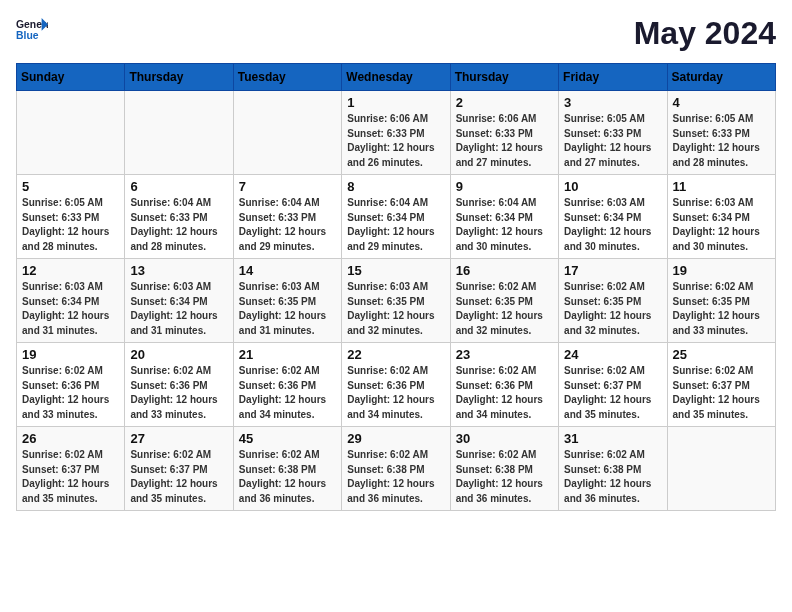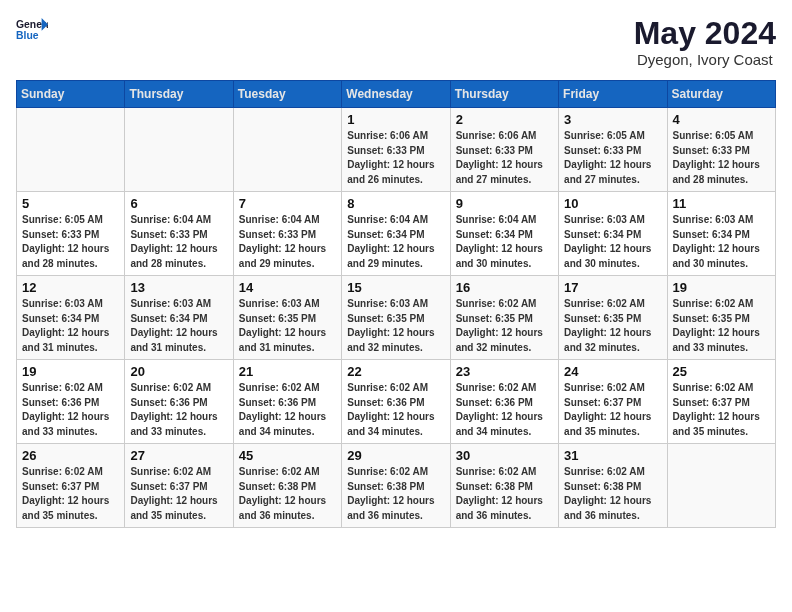--- a/index.html
+++ b/index.html
@@ -38,21 +38,21 @@
       font-size: 15px;
       color: #333;
     }
     table {
       width: 100%;
       border-collapse: collapse;
       table-layout: fixed;
     }
     thead tr th {
       background-color: #1565c0;
-      color: #e5e5e5;
+      color: #000000;
       font-size: 12px;
       font-weight: bold;
       padding: 6px 4px;
       text-align: left;
       border: 1px solid #0d47a1;
     }
     tbody tr td {
       border: 1px solid #ccc;
       vertical-align: top;
       padding: 4px 5px;
@@ -84,21 +84,20 @@
 <div class="header">
   <div class="logo">
     <svg class="logo-icon" viewBox="0 0 40 34" xmlns="http://www.w3.org/2000/svg">
       <text x="0" y="14" font-size="13" font-weight="bold" fill="#1a1a2e" font-family="Arial">General</text>
       <text x="0" y="28" font-size="13" font-weight="bold" fill="#1565c0" font-family="Arial">Blue</text>
       <polygon points="32,2 40,10 32,18" fill="#1565c0"></polygon>
     </svg>
   </div>
   <div class="title-block">
     <div class="month-title">May 2024</div>
-    <div class="location">Dyegon, Ivory Coast</div>
   </div>
 </div>
 
 <table>
   <thead>
     <tr id="weekday-header">
         <th>Sunday</th>
         <th>Thursday</th>
         <th>Tuesday</th>
         <th>Wednesday</th>

